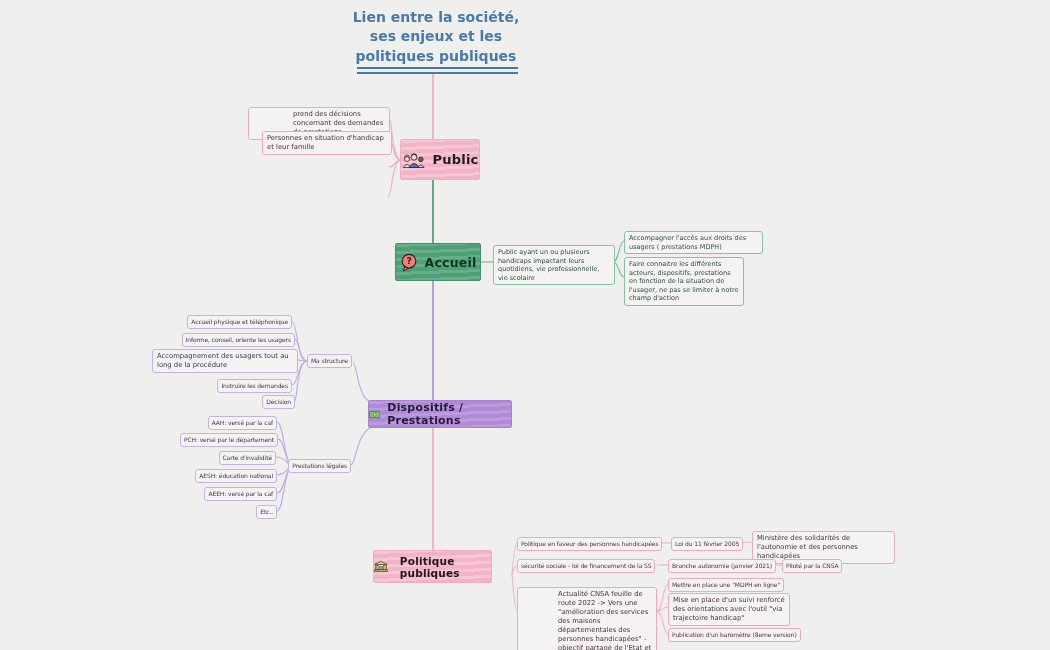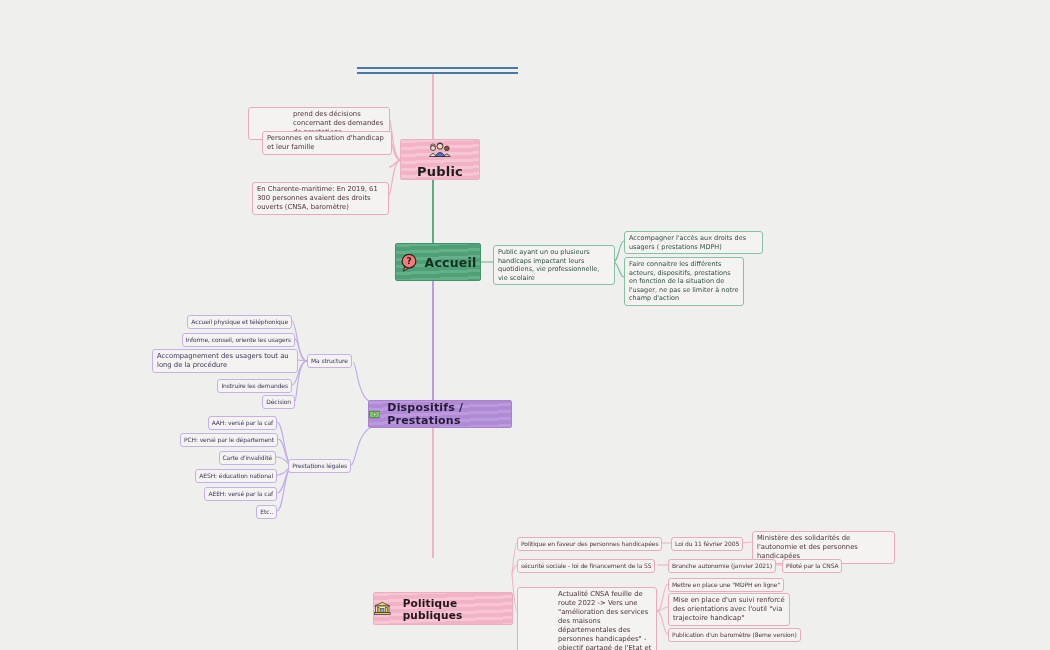--- a/index.html
+++ b/index.html
@@ -77,39 +77,43 @@
       <path d="M660,543 L671,543"></path>
       <path d="M740,543 C746,543 746,542 752,542"></path>
       <path d="M657,565 L668,565"></path>
       <path d="M772,565 L782,565"></path>
       <path d="M657,611 C663,611 663,584 668,584"></path>
       <path d="M657,611 C663,611 663,607 668,607"></path>
       <path d="M657,611 C663,611 663,634 668,634"></path>
     </g>
   </svg>
 
+  <div class="title">
+    <div>Lien entre la société,</div>
+    <div>ses enjeux et les</div>
+    <div>politiques publiques</div>
+  </div>
   <div class="title-rule"></div>
 
-  <div class="node node-pink" style="left:400px;top:139px;width:80px;height:41px;flex-direction:column;">
+  <div class="node node-pink" style="left:400px;top:139px;width:80px;height:41px;">
     <svg width="24" height="16" viewBox="0 0 24 16">
       <path d="M1.5 15.5 q3.5 -6 7 0 Z" fill="#e9e5e0" stroke="#2a2a2a" stroke-width="0.8"></path>
       <circle cx="5" cy="7" r="2.5" fill="#f4d6c2" stroke="#2a2a2a" stroke-width="0.8"></circle>
       <path d="M2.6 5.6 q2.4 -2.4 4.8 0 l-0.4 -2 q-2 -1.4 -4 0 Z" fill="#e6a8b8" stroke="#2a2a2a" stroke-width="0.6"></path>
       <path d="M15.5 15.5 q3.3 -5 6.6 0 Z" fill="#cfd2d6" stroke="#2a2a2a" stroke-width="0.8"></path>
       <circle cx="18.8" cy="7.4" r="2.3" fill="#8a5a3a" stroke="#2a2a2a" stroke-width="0.8"></circle>
       <path d="M7 15.5 q5 -8 10 0 Z" fill="#4a78c8" stroke="#2a2a2a" stroke-width="0.9"></path>
       <circle cx="12" cy="5.2" r="3" fill="#f4d6c2" stroke="#2a2a2a" stroke-width="0.9"></circle>
       <path d="M9.2 4.4 q2.8 -2.6 5.6 0 l-0.5 -2.2 q-2.3 -1.6 -4.6 0 Z" fill="#3a3a3a"></path>
     </svg>
     <span class="lbl" style="font-size:13px;color:#1c1c1c;">Public</span>
   </div>
 
   <div class="bb bb-pink" style="left:248px;top:107px;width:142px;padding-left:44px;">prend des décisions concernant des demandes de prestations</div>
   <div class="bb bb-pink" style="left:262px;top:131px;width:130px;">Personnes en situation d'handicap et leur famille</div>
-  <div class="bb bb-pink" style="left:252px;top:182px;width:137px;">En Charente-maritime: En 2019, 61 300 personnes avaient des droits ouverts (CNSA, baromètre)</div>
 
   <div class="node node-green" style="left:395px;top:243px;width:86px;height:38px;">
     <svg width="18" height="19" viewBox="0 0 20 21">
       <circle cx="10" cy="9" r="7.6" fill="#f57a78" stroke="#222" stroke-width="1.3"></circle>
       <path d="M5 15.5 L3.8 20 L9.5 17 Z" fill="#f57a78" stroke="#222" stroke-width="1"></path>
       <text x="10" y="12.6" font-size="10" font-weight="bold" text-anchor="middle" fill="#222">?</text>
     </svg>
     <span class="lbl" style="font-size:12.5px;color:#14301f;">Accueil</span>
   </div>
 
@@ -133,21 +137,21 @@
   <div class="bb bb-purple nw" style="right:755px;top:395px;">Décision</div>
 
   <div class="bb bb-purple nw" style="right:699px;top:459px;">Prestations légales</div>
   <div class="bb bb-purple nw" style="right:773px;top:416px;">AAH: versé par la caf</div>
   <div class="bb bb-purple nw" style="right:772px;top:433px;">PCH: versé par le département</div>
   <div class="bb bb-purple nw" style="right:774px;top:451px;">Carte d'invalidité</div>
   <div class="bb bb-purple nw" style="right:773px;top:469px;">AESH: éducation national</div>
   <div class="bb bb-purple nw" style="right:773px;top:487px;">AEEH: versé par la caf</div>
   <div class="bb bb-purple nw" style="right:773px;top:505px;">Etc..</div>
 
-  <div class="node node-pink" style="left:373px;top:592px;width:140px;height:33px;gap:12px;">
+  <div class="node node-pink" style="left:373px;top:550px;width:119px;height:33px;gap:12px;">
     <svg width="18" height="15" viewBox="0 0 20 16">
       <path d="M10 0.5 L19 5 H1 Z" fill="#f3cf5a" stroke="#333" stroke-width="0.9"></path>
       <rect x="2" y="5" width="16" height="8" fill="#f8ecc0" stroke="#333" stroke-width="0.9"></rect>
       <rect x="4" y="6.5" width="2" height="6.5" fill="#f3cf5a" stroke="#333" stroke-width="0.7"></rect>
       <rect x="14" y="6.5" width="2" height="6.5" fill="#f3cf5a" stroke="#333" stroke-width="0.7"></rect>
       <rect x="8" y="8" width="4" height="5" fill="#7ea8d8" stroke="#333" stroke-width="0.7"></rect>
       <rect x="0.5" y="13" width="19" height="2.2" fill="#f3cf5a" stroke="#333" stroke-width="0.9"></rect>
     </svg>
     <span class="lbl" style="font-size:10.5px;color:#23161b;">Politique publiques</span>
   </div>

